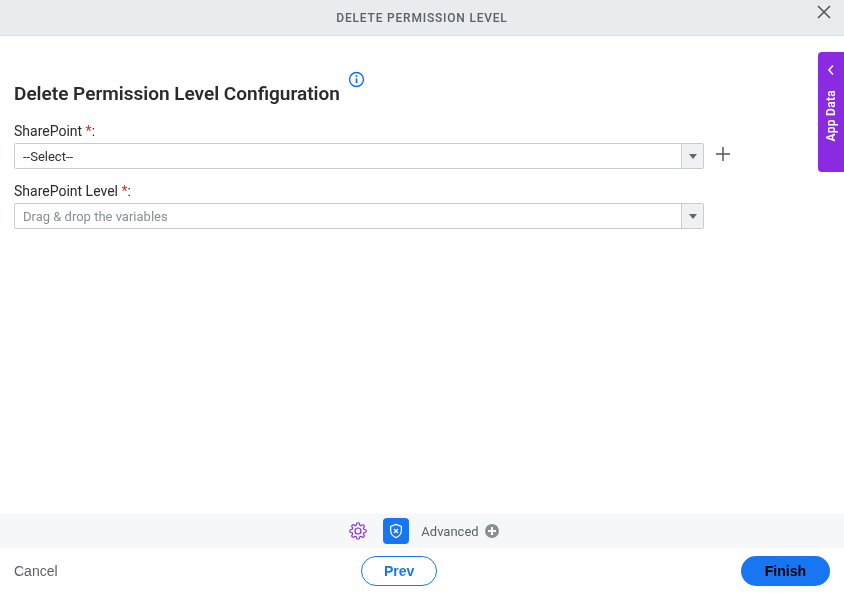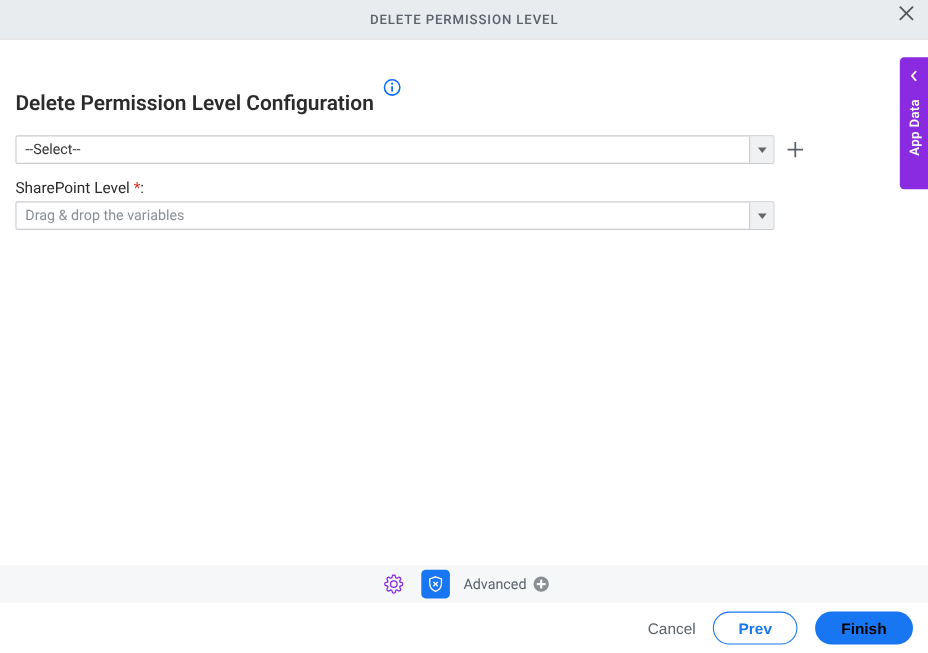--- a/index.html
+++ b/index.html
@@ -61,21 +61,21 @@
     display: flex;
     align-items: center;
   }
   .field-group { margin-bottom: 14px; }
   .field-label {
     font-size: 14px;
     color: #2b2b2b;
     margin-bottom: 4px;
   }
   .required { color: #d93025; }
-  .field-row { display: flex; align-items: center; gap: 8px; }
+  .field-row { display: flex; gap: 8px; }
   .combo {
     flex: 1;
     display: flex;
     border: 1px solid #c9ccd0;
     border-radius: 2px;
     height: 26px;
     background: #fff;
     max-width: 690px;
   }
   .combo-text {
@@ -169,21 +169,21 @@
   }
   .plus-circle-inner { position: relative; width:14px; height:14px; }
   .plus-h { position:absolute; top:6px; left:3px; width:8px; height:2px; background:#fff; }
   .plus-v { position:absolute; left:6px; top:3px; height:8px; width:2px; background:#fff; }
   .footer {
     position: absolute;
     bottom: 0; left: 0; right: 0;
     height: 46px;
     display: flex;
     align-items: center;
-    justify-content: flex-end;
+    justify-content: space-between;
     gap: 16px;
     padding: 0 14px;
     background: #fff;
   }
   .btn-link {
     background: none; border: none;
     color: #5a6169; font-size: 14px;
     cursor: pointer;
   }
   .btn-outline {
@@ -226,20 +226,23 @@
     <span class="info-icon-wrap">
       <svg width="17" height="17" viewBox="0 0 20 20">
           <circle cx="10" cy="10" r="8.2" fill="none" stroke="#0d6efd" stroke-width="1.7"></circle>
           <circle cx="10" cy="6" r="1.2" fill="#0d6efd"></circle>
           <rect x="9" y="8.5" width="2" height="6" rx="1" fill="#0d6efd"></rect>
         </svg>
     </span>
   </div>
 
   <div class="field-group">
+    <div class="field-label">
+      <span>SharePoint</span> <span class="required">*</span>:
+    </div>
     <div class="field-row">
       <div class="combo">
         <div class="combo-text">--Select--</div>
         <div class="combo-caret">
             <div class="caret-down"></div>
           </div>
       </div>
       <span class="add-btn">
         <svg width="16" height="16" viewBox="0 0 16 16">
             <line x1="8" y1="1" x2="8" y2="15" stroke="#5a6169" stroke-width="1.6"></line>

